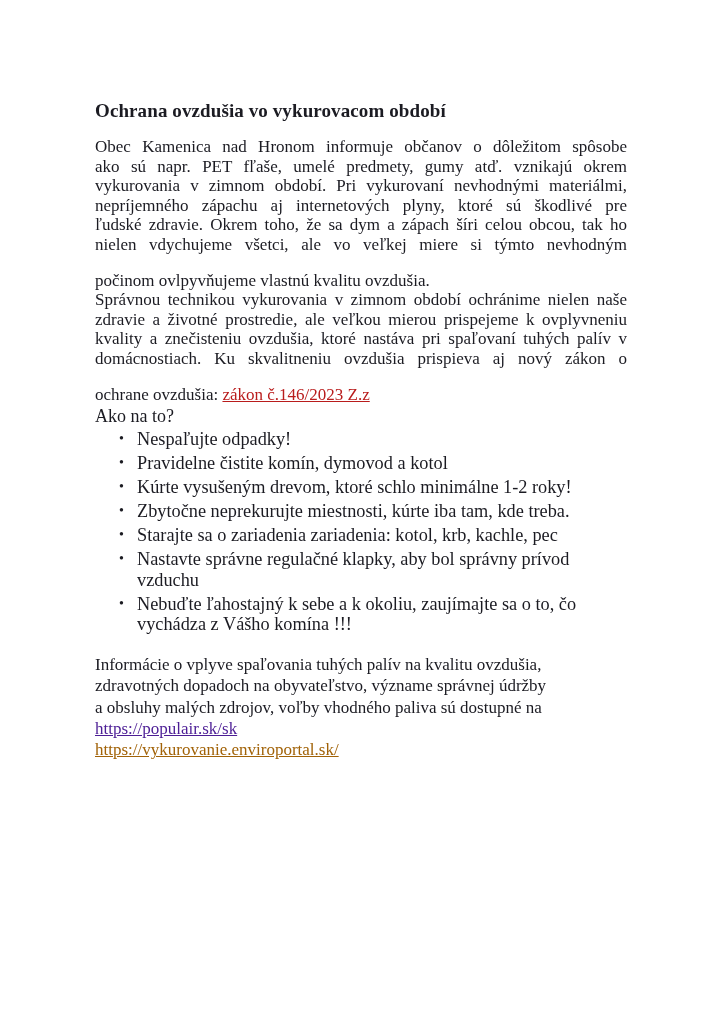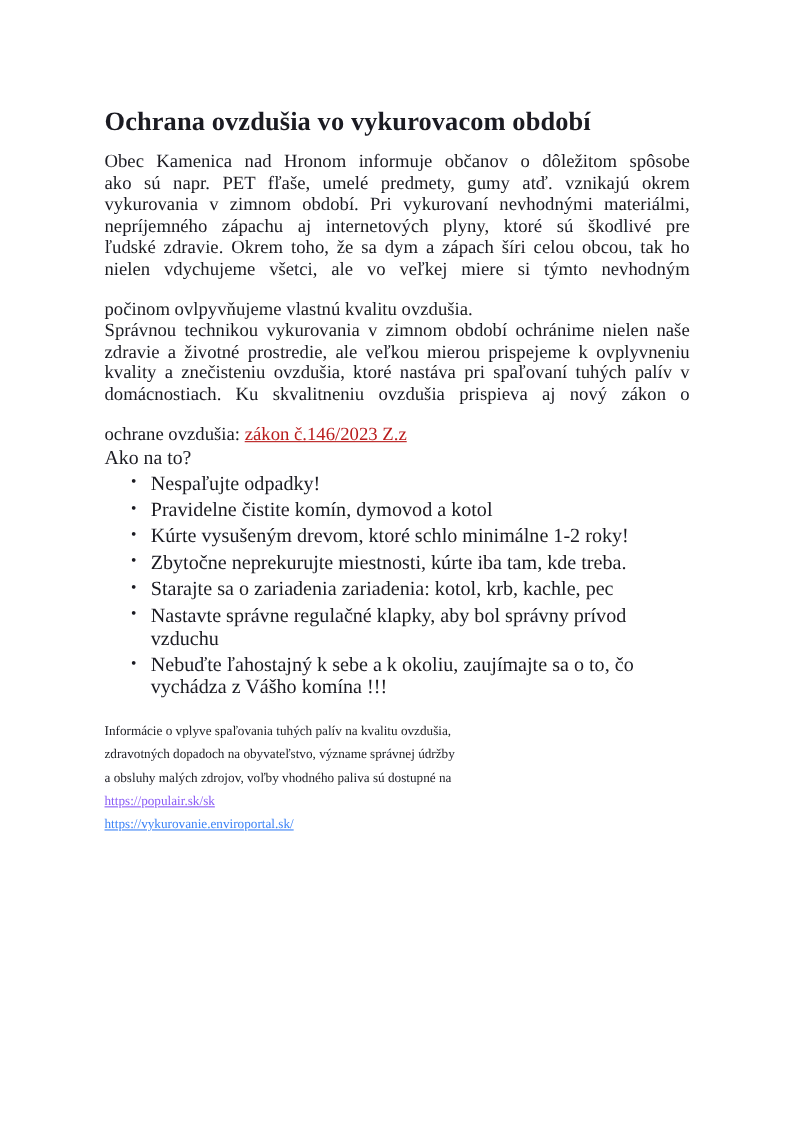--- a/index.html
+++ b/index.html
@@ -19,21 +19,21 @@
       position: absolute;
       left: 0; top: 0;
       width: 724px; height: 1024px;
       background: #ffffff;
     }
     .title {
       position: absolute;
       left: 95px;
       top: 98px;
       margin: 0;
-      font-size: 24px;
+      font-size: 19px;
       font-weight: bold;
       line-height: 26px;
       white-space: nowrap;
       letter-spacing: 0.1px;
     }
     .para1 {
       position: absolute;
       left: 95px;
       top: 137px;
       width: 532px;
@@ -49,22 +49,22 @@
       height: 19.6px;
     }
     .para1 .ln.last {
       text-align-last: left;
       margin-top: 16px;
     }
     a.doc-link {
       text-decoration: underline;
     }
     .link-law { color: #b91c1c; }
-    .link-populair { color: #8b5cf6; }
-    .link-enviro { color: #3b82f6; }
+    .link-populair { color: #4c1d95; }
+    .link-enviro { color: #a16207; }
 
     .subheading {
       position: absolute;
       left: 95px;
       top: 405px;
       margin: 0;
       font-size: 18px;
       font-weight: normal;
       line-height: 22px;
     }
@@ -93,21 +93,21 @@
     .tips li .item-text {
       display: block;
       white-space: normal;
     }
     .para2 {
       position: absolute;
       left: 95px;
       top: 654px;
       width: 540px;
       margin: 0;
-      font-size: 12px;
+      font-size: 17px;
       line-height: 21.3px;
     }
     .para2 .ln {
       display: block;
       white-space: nowrap;
     }
   </style>
 </head>
 <body>
 

